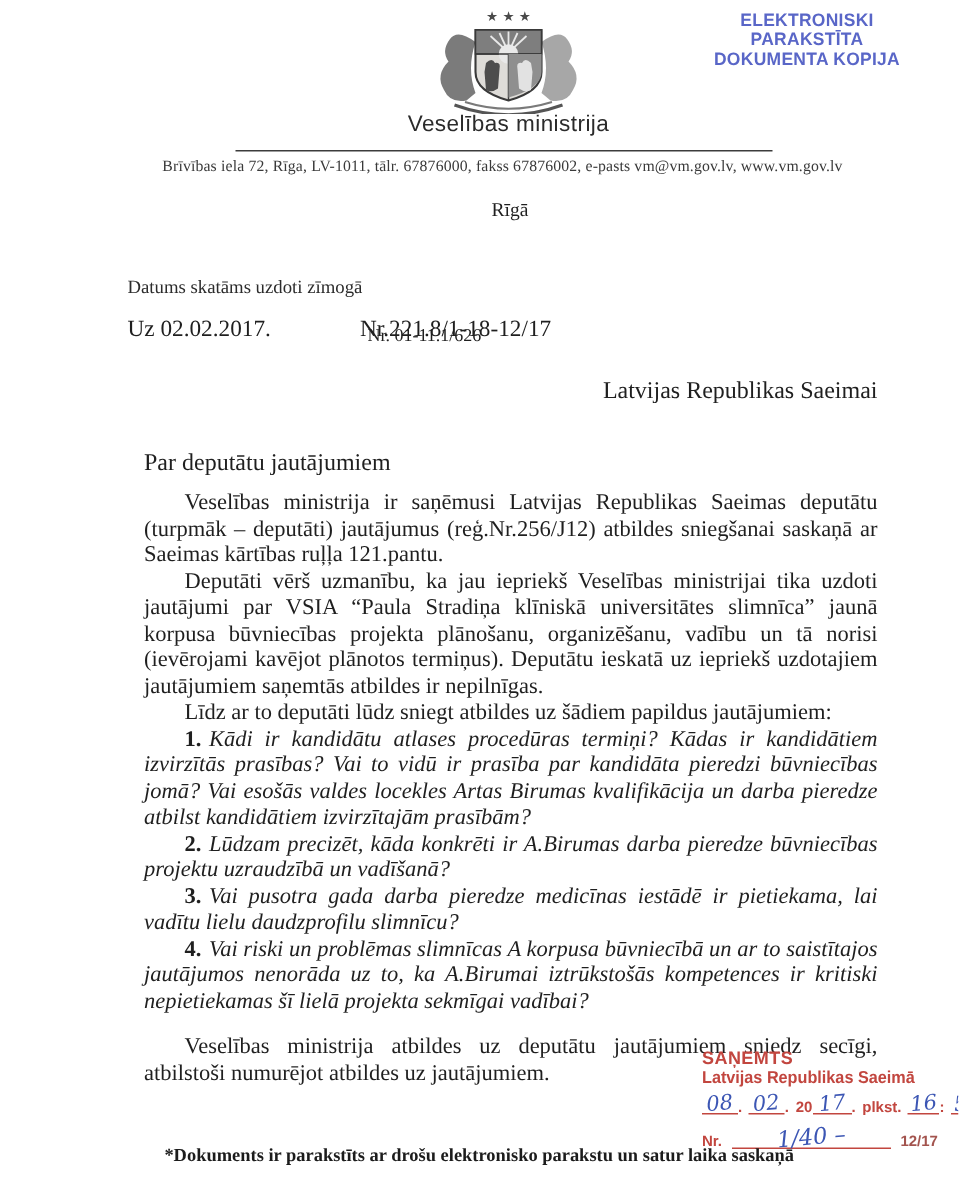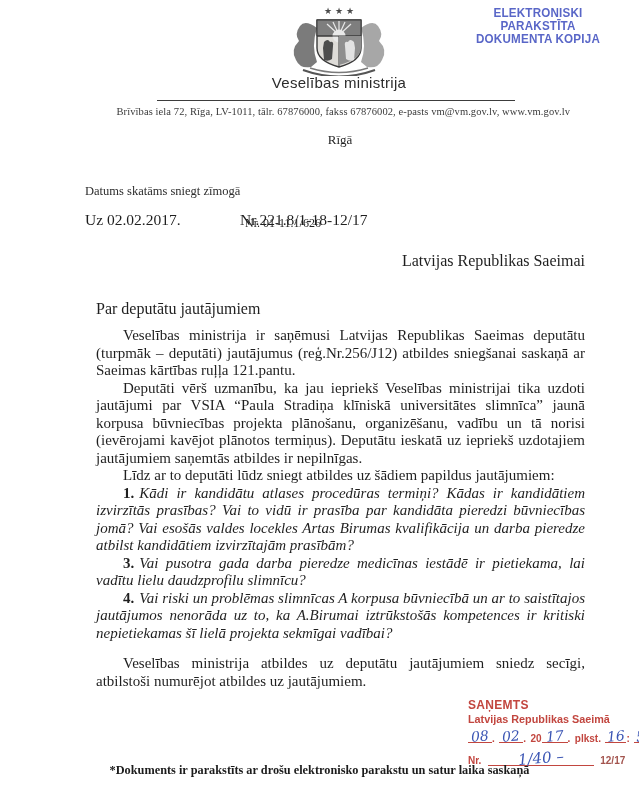--- a/index.html
+++ b/index.html
@@ -16,21 +16,21 @@
   .page{position:relative;width:639px;height:787px;background:var(--paper);overflow:hidden;}
 
   
   .emblem{position:absolute;left:283px;top:4px;width:112px;height:72px;}
   .ministry-name{position:absolute;left:239px;top:74px;width:200px;text-align:center;
     font-family:"Liberation Sans",sans-serif;font-size:15px;color:#2b2b2b;letter-spacing:.3px;}
   .copy-stamp{position:absolute;left:452px;top:7px;width:172px;text-align:center;
     font-family:"Liberation Sans",sans-serif;font-weight:bold;color:var(--stampblue);
     opacity:.88;transform:scaleX(.97);line-height:13px;font-size:12px;letter-spacing:.2px;}
   .rule{position:absolute;left:157px;top:100px;width:358px;border-top:1.6px solid #3c3c3c;}
-  .address-line{position:absolute;left:100px;top:106px;width:470px;text-align:right;
+  .address-line{position:absolute;left:100px;top:106px;width:470px;text-align:center;
     font-size:10.5px;color:#3a3a3a;letter-spacing:.1px;}
   .city-line{position:absolute;left:240px;top:132px;width:200px;text-align:center;font-size:13px;}
 
   
   .date-label{position:absolute;left:85px;top:184px;font-size:12.5px;color:#2c2c2c;}
   .doc-number{position:absolute;left:245px;top:180px;font-size:12px;margin-top:36px;}
   .reply-date{position:absolute;left:85px;top:211px;font-size:15.5px;}
   .reply-number{position:absolute;left:240px;top:211px;font-size:15.5px;}
 
   .recipient{position:absolute;left:335px;top:252px;width:250px;text-align:right;font-size:16px;}
@@ -107,33 +107,34 @@
 
   <div class="copy-stamp">
     <div>ELEKTRONISKI PARAKSTĪTA</div>
     <div>DOKUMENTA KOPIJA</div>
   </div>
 
   <div class="rule"></div>
   <div class="address-line">Brīvības iela 72, Rīga, LV-1011, tālr. 67876000, fakss 67876002, e-pasts vm@vm.gov.lv, www.vm.gov.lv</div>
   <div class="city-line">Rīgā</div>
 
-  <div class="date-label">Datums skatāms sniegt zīmogā</div>
+  <div class="date-label">Datums skatāms uzdoti zīmogā</div>
   <div class="doc-number">Nr. 01-11.1/626</div>
   <div class="reply-date">Uz 02.02.2017.</div>
   <div class="reply-number">Nr.221.8/1-18-12/17</div>
 
   <div class="recipient">Latvijas Republikas Saeimai</div>
   <div class="subject">Par deputātu jautājumiem</div>
 
   <div class="body-block">
     <p>Veselības ministrija ir saņēmusi Latvijas Republikas Saeimas deputātu (turpmāk – deputāti) jautājumus (reģ.Nr.256/J12) atbildes sniegšanai saskaņā ar Saeimas kārtības ruļļa 121.pantu.</p>
     <p>Deputāti vērš uzmanību, ka jau iepriekš Veselības ministrijai tika uzdoti jautājumi par VSIA “Paula Stradiņa klīniskā universitātes slimnīca” jaunā korpusa būvniecības projekta plānošanu, organizēšanu, vadību un tā norisi (ievērojami kavējot plānotos termiņus). Deputātu ieskatā uz iepriekš uzdotajiem jautājumiem saņemtās atbildes ir nepilnīgas.</p>
     <p>Līdz ar to deputāti lūdz sniegt atbildes uz  šādiem papildus jautājumiem:</p>
     <p><span class="qnum">1.</span><span class="qtext">Kādi ir kandidātu atlases procedūras termiņi? Kādas ir kandidātiem izvirzītās prasības? Vai to vidū ir prasība par kandidāta pieredzi būvniecības jomā? Vai esošās valdes locekles Artas Birumas kvalifikācija un darba pieredze atbilst kandidātiem izvirzītajām prasībām?</span></p>
+    <p><span class="qnum">2.</span><span class="qtext">Lūdzam precizēt, kāda konkrēti ir A.Birumas darba pieredze būvniecības projektu uzraudzībā un vadīšanā?</span></p>
     <p><span class="qnum">3.</span><span class="qtext">Vai pusotra gada darba pieredze medicīnas iestādē ir pietiekama, lai vadītu lielu daudzprofilu slimnīcu?</span></p>
     <p><span class="qnum">4.</span><span class="qtext">Vai riski un problēmas slimnīcas A korpusa būvniecībā un ar to saistītajos jautājumos nenorāda uz to, ka A.Birumai iztrūkstošās kompetences ir kritiski nepietiekamas šī lielā projekta sekmīgai vadībai?</span></p>
     <p class="closing">Veselības ministrija atbildes uz deputātu jautājumiem sniedz secīgi, atbilstoši numurējot atbildes uz jautājumiem.</p>
   </div>
 
   <div class="receipt-stamp">
     <div class="rs-title">SAŅEMTS</div>
     <div class="rs-org">Latvijas Republikas Saeimā</div>
     <div class="rs-date">
       <span class="slot slot-day"><span class="hw">08</span></span><span class="pr">.</span>

